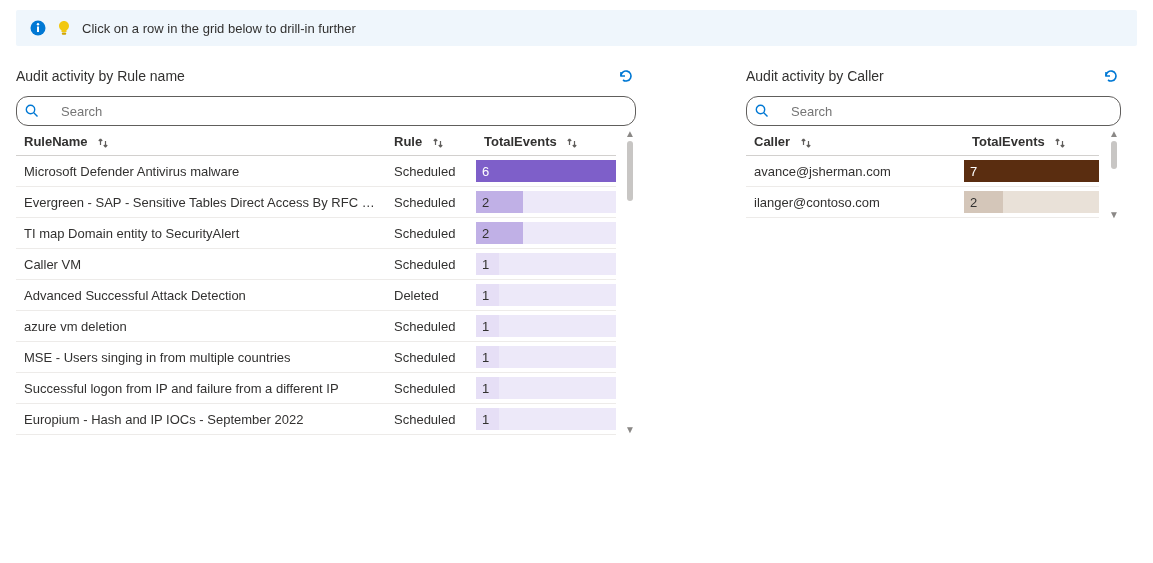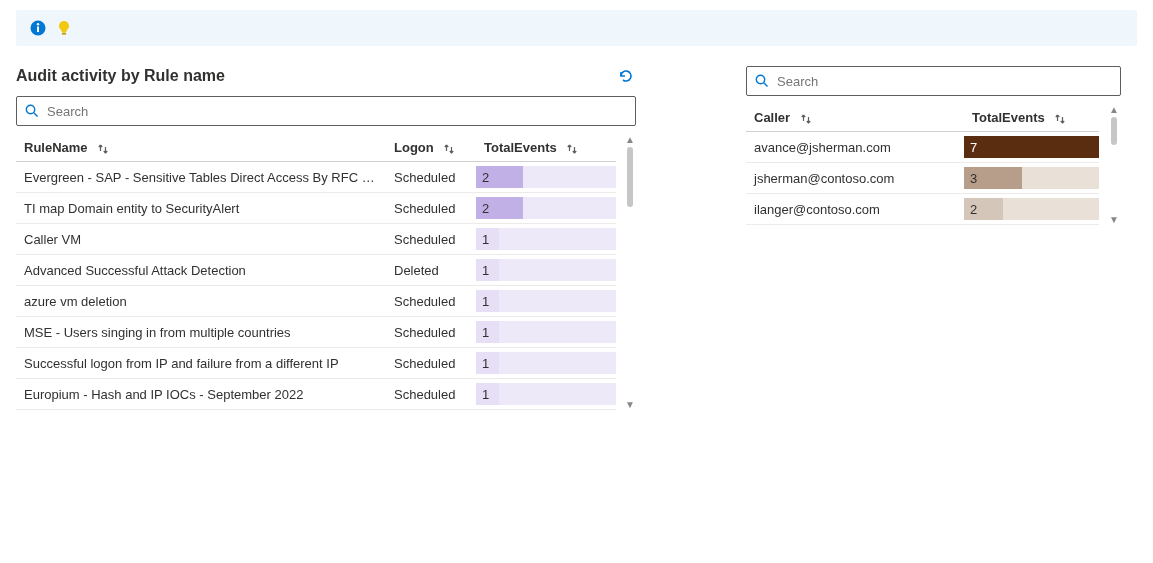--- a/index.html
+++ b/index.html
@@ -29,33 +29,33 @@
     gap: 110px;
   }
   .panel-left { width: 620px; }
   .panel-right { width: 375px; }
   .panel-header {
     display: flex;
     align-items: center;
     justify-content: space-between;
     margin-bottom: 10px;
   }
-  .panel-title { font-weight: 700; font-size: 16px; }
+  .panel-title { font-weight: 400; font-size: 14px; }
   .undo-btn {
     width: 20px; height: 20px; display:inline-flex; align-items:center; justify-content:center;
     cursor: pointer; color:#0078d4;
   }
   .search-box {
     border: 1px solid #605e5c;
-    border-radius: 2px;
+    border-radius: 12px;
     display: flex;
     align-items: center;
     padding: 4px 8px;
-    gap: 6px;
-    margin-bottom: 8px;
+    gap: 20px;
+    margin-bottom: 2px;
     height: 30px;
   }
   .search-box input {
     border: none;
     outline: none;
     flex: 1;
     font-size: 13px;
     font-family: inherit;
     color: #605e5c;
   }
@@ -148,20 +148,21 @@
         <rect x="7" y="6.5" width="2" height="5.5" fill="#fff"></rect>
         <circle cx="8" cy="4.3" r="1.2" fill="#fff"></circle>
       </svg>
   </span>
   <span class="info-icon">
     <svg width="12" height="14" viewBox="0 0 12 14">
         <path d="M6 0C3.2 0 1 2.2 1 5c0 1.9 1 3.5 2.5 4.3V11h5V9.3C10 8.5 11 6.9 11 5 11 2.2 8.8 0 6 0z" fill="#f2c811"></path>
         <rect x="3.8" y="11.5" width="4.4" height="2.2" rx="1" fill="#d0a400"></rect>
       </svg>
   </span>
+  <span>Click on a row in the grid below to drill-in further</span>
 </div>
 
 <div class="panels">
 
   <div class="panel-left">
     <div class="panel-header">
       <span class="panel-title">Audit activity by Rule name</span>
       <span class="undo-btn">
         <svg width="18" height="18" viewBox="0 0 18 18" fill="none" stroke="#0078d4" stroke-width="1.6">
             <path d="M4 9a5 5 0 1 1 2 4"></path>
@@ -190,41 +191,51 @@
               <th>
                 <span>RuleName</span>
                 <span class="sort-icon">
                     <svg width="12" height="12" viewBox="0 0 12 12" stroke="currentColor" stroke-width="1.2" fill="none">
                       <path d="M3.5 8L3.5 2M3.5 2L1.8 4M3.5 2L5.2 4"></path>
                       <path d="M8.5 4L8.5 10M8.5 10L6.8 8M8.5 10L10.2 8"></path>
                     </svg>
                   </span>
               </th>
               <th>
-                <span>Logon</span>
+                <span>Rule</span>
                 <span class="sort-icon">
                     <svg width="12" height="12" viewBox="0 0 12 12" stroke="currentColor" stroke-width="1.2" fill="none">
                       <path d="M3.5 8L3.5 2M3.5 2L1.8 4M3.5 2L5.2 4"></path>
                       <path d="M8.5 4L8.5 10M8.5 10L6.8 8M8.5 10L10.2 8"></path>
                     </svg>
                   </span>
               </th>
               <th>
                 <span>TotalEvents</span>
                 <span class="sort-icon">
                     <svg width="12" height="12" viewBox="0 0 12 12" stroke="currentColor" stroke-width="1.2" fill="none">
                       <path d="M3.5 8L3.5 2M3.5 2L1.8 4M3.5 2L5.2 4"></path>
                       <path d="M8.5 4L8.5 10M8.5 10L6.8 8M8.5 10L10.2 8"></path>
                     </svg>
                   </span>
               </th>
             </tr>
           </thead>
           <tbody id="left-tbody">
               <tr>
+                <td>Microsoft Defender Antivirus malware</td>
+                <td>Scheduled</td>
+                <td class="bar-cell">
+                  <div class="bar-wrap" style="background:#ede9f9">
+                    <div class="bar-fill" style="width:100%;background:#7e5fc9"></div>
+                    <span class="bar-val light">6</span>
+                  </div>
+                </td>
+              </tr>
+              <tr>
                 <td>Evergreen - SAP - Sensitive Tables Direct Access By RFC Logon</td>
                 <td>Scheduled</td>
                 <td class="bar-cell">
                   <div class="bar-wrap" style="background:#ede9f9">
                     <div class="bar-fill" style="width:33.33333333333333%;background:#c0b0e6"></div>
                     <span class="bar-val">2</span>
                   </div>
                 </td>
               </tr>
               <tr>
@@ -303,20 +314,29 @@
       <div class="scroll-rail">
         <span class="scroll-arrow">▲</span>
         <div class="scroll-thumb" style="height:60px; margin-top:2px;"></div>
         <div style="flex:1"></div>
         <span class="scroll-arrow">▼</span>
       </div>
     </div>
   </div>
 
   <div class="panel-right">
+    <div class="panel-header">
+      <span class="panel-title">Audit activity by Caller</span>
+      <span class="undo-btn">
+        <svg width="18" height="18" viewBox="0 0 18 18" fill="none" stroke="#0078d4" stroke-width="1.6">
+            <path d="M4 9a5 5 0 1 1 2 4"></path>
+            <path d="M4 5v4h4"></path>
+          </svg>
+      </span>
+    </div>
     <div class="search-box">
       <svg width="14" height="14" viewBox="0 0 14 14" fill="none" stroke="currentColor" stroke-width="1.4">
           <circle cx="5.5" cy="5.5" r="4.2"></circle>
           <line x1="8.8" y1="8.8" x2="12.5" y2="12.5"></line>
         </svg>
       <input type="text" placeholder="Search" style="">
     </div>
 
     <div class="table-scroll">
       <div class="table-inner">
@@ -351,29 +371,20 @@
               <tr>
                 <td>avance@jsherman.com</td>
                 <td class="bar-cell">
                   <div class="bar-wrap" style="background:#e9e1d8">
                     <div class="bar-fill" style="width:100%;background:#5a2d10"></div>
                     <span class="bar-val light">7</span>
                   </div>
                 </td>
               </tr>
               <tr>
-                <td>jsherman@contoso.com</td>
-                <td class="bar-cell">
-                  <div class="bar-wrap" style="background:#e9e1d8">
-                    <div class="bar-fill" style="width:42.857142857142854%;background:#b79e8a"></div>
-                    <span class="bar-val">3</span>
-                  </div>
-                </td>
-              </tr>
-              <tr>
                 <td>ilanger@contoso.com</td>
                 <td class="bar-cell">
                   <div class="bar-wrap" style="background:#e9e1d8">
                     <div class="bar-fill" style="width:28.57142857142857%;background:#d4c6b9"></div>
                     <span class="bar-val">2</span>
                   </div>
                 </td>
               </tr>
             </tbody>
         </table>

